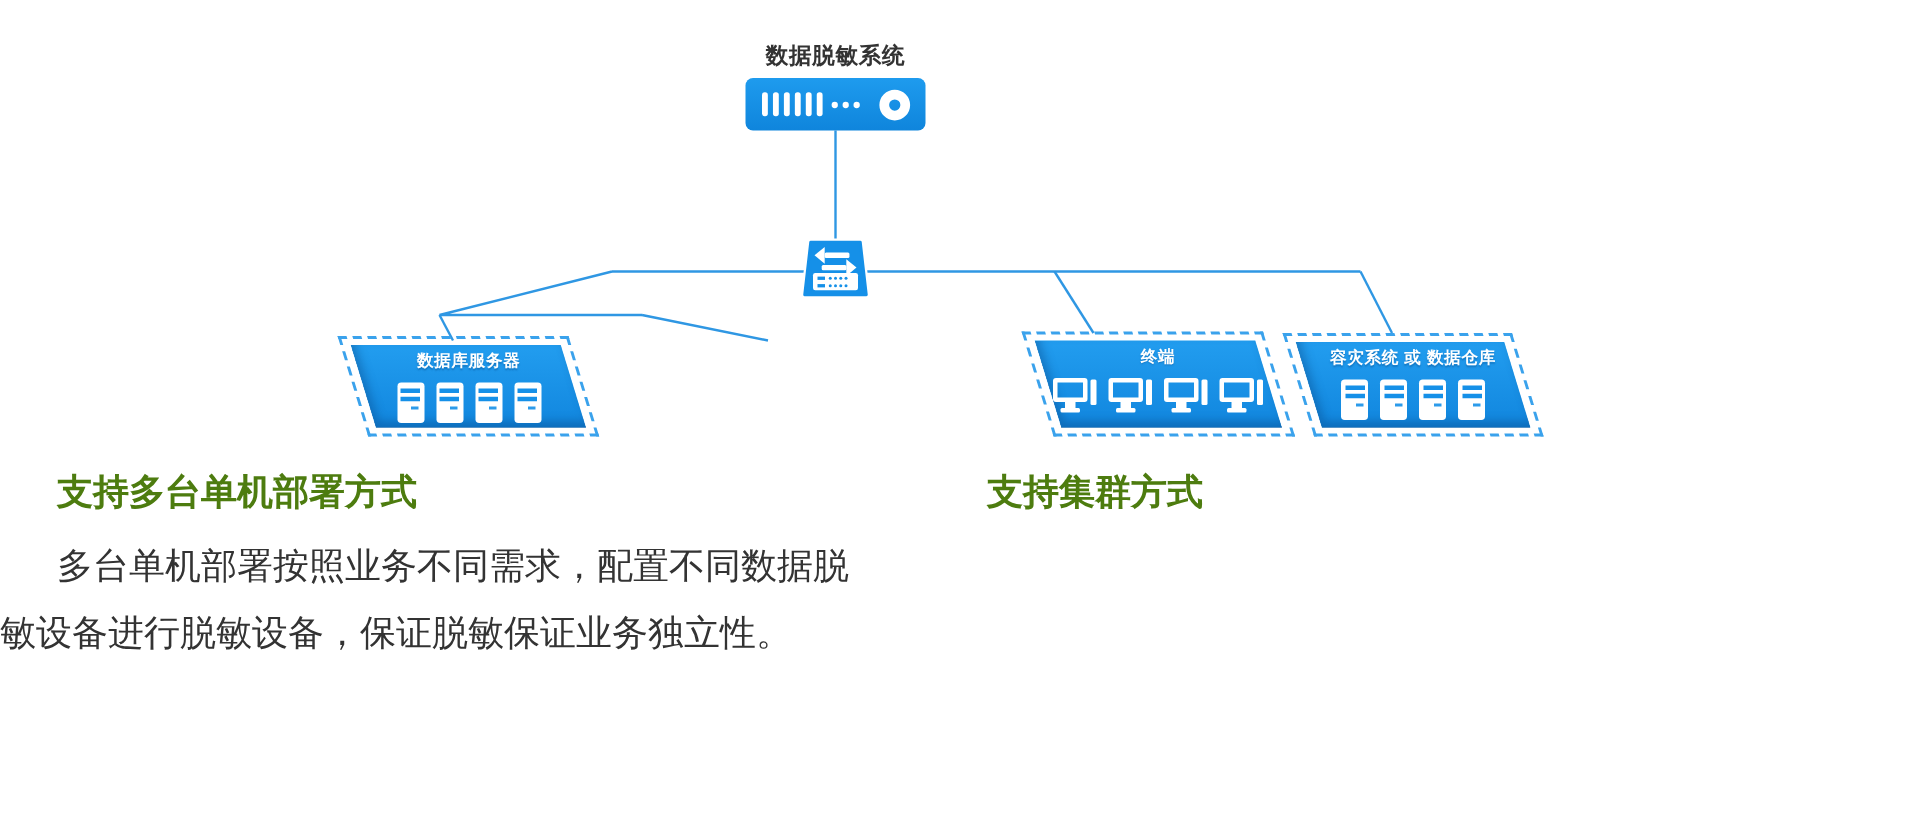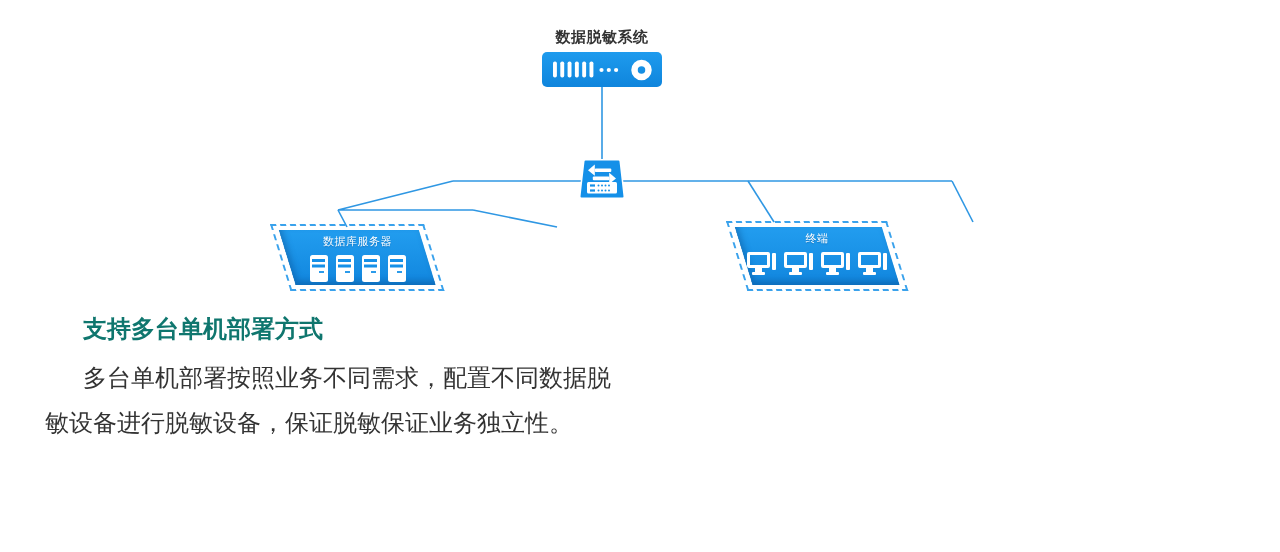--- a/index.html
+++ b/index.html
@@ -1,32 +1,32 @@
 <!DOCTYPE html>
 <html><head>
 <meta charset="utf-8">
 <style>
   html,body{margin:0;padding:0;background:#fff;}
   body{width:1280px;height:552px;overflow:hidden;
        font-family:"Liberation Sans","DejaVu Sans",sans-serif;}
-  .stage{position:relative;width:1014px;height:552px;background:#fff;margin-left:45px;}
+  .stage{position:relative;width:1014px;height:552px;background:#fff;}
   .wires{position:absolute;left:0;top:0;width:1280px;height:552px;}
 
   .root-label{position:absolute;left:477px;top:28px;width:160px;text-align:center;
               font-size:15px;font-weight:600;color:#333;letter-spacing:.5px;}
 
   
   .group{position:absolute;}
   .g-skew{position:absolute;left:0;top:0;right:0;bottom:0;
           border:2px dashed #3AA2EC;transform:skewX(17deg);transform-origin:0 0;}
   .g-fill{position:absolute;left:5px;right:5px;top:4px;bottom:4px;
           background:linear-gradient(180deg,#229DEF 0%,#1186DE 100%);
           box-shadow:inset 3px -4px 6px rgba(8,75,140,.45);}
   .g-content{position:absolute;left:10px;right:-11px;top:0;bottom:0;text-align:center;}
-  .g-title{margin-top:11px;font-size:11px;line-height:13px;font-weight:400;color:#fff;
+  .g-title{margin-top:11px;font-size:11px;line-height:13px;font-weight:700;color:#fff;
            text-shadow:0 1px 1px rgba(0,60,120,.35);letter-spacing:.5px;}
   .g-icons{margin-top:7px;display:flex;justify-content:center;align-items:flex-end;gap:8px;}
 
   
   .ic{display:inline-block;position:relative;}
   .ic.tower{width:18px;height:27px;background:#fff;border-radius:2.5px;}
   .ic.tower::before{content:"";position:absolute;left:2.5px;right:2.5px;top:3.5px;height:3px;
                     background:#1590E8;box-shadow:0 5.5px 0 #1590E8;}
   .ic.tower::after{content:"";position:absolute;right:3.5px;top:16px;width:5px;height:2px;
                    background:#1590E8;opacity:.9;}
@@ -41,21 +41,21 @@
   
   .ic.monitor{width:29px;height:24px;}
   .ic.monitor i{position:absolute;display:block;}
   .m-scr{left:0;top:0;width:17px;height:10px;border:3px solid #fff;border-radius:2px;}
   .m-twr{right:0;top:1px;width:4px;height:17px;background:#fff;border-radius:1px;}
   .m-std{left:8px;top:16px;width:7px;height:4px;background:#fff;}
   .m-bse{left:5px;top:20px;width:13px;height:3px;background:#fff;border-radius:1px;}
 
   
   .txt{position:absolute;}
-  .txt h3{margin:0;font-size:24px;line-height:34px;font-weight:700;color:#0f766e;}
+  .txt h3{margin:0;font-size:24px;line-height:34px;font-weight:700;color:#4d7c0f;}
   .txt p{margin:9px 0 0;font-size:24px;line-height:45px;color:#333;white-space:pre-line;}
   .txt-l h3{padding-left:38px;} .txt-l p{text-indent:38px;}
   .txt-r h3{padding-left:36px;} .txt-r p{text-indent:36px;}
 </style>
 </head>
 <body>
 
 <div class="stage">
 
   <svg class="wires" viewBox="0 0 1280 552">
@@ -161,23 +161,38 @@
         <span class="ic monitor">
             <i class="m-scr"></i>
             <i class="m-twr"></i>
             <i class="m-std"></i>
             <i class="m-bse"></i>
           </span>
       </div>
     </div>
   </div>
 
+  <div class="group" style="left:855px;top:222px;width:153px;height:69px">
+    <div class="g-skew">
+      <div class="g-fill"></div>
+    </div>
+    <div class="g-content">
+      <div class="g-title">容灾系统 或 数据仓库</div>
+      <div class="g-icons">
+        <span class="ic tower"></span>
+        <span class="ic tower"></span>
+        <span class="ic tower"></span>
+        <span class="ic tower"></span>
+      </div>
+    </div>
+  </div>
 
   <section class="txt txt-l" style="left:0;top:312px;width:614px">
     <h3>支持多台单机部署方式</h3>
     <p>多台单机部署按照业务不同需求，配置不同数据脱
 敏设备进行脱敏设备，保证脱敏保证业务独立性。</p>
   </section>
 
   <section class="txt txt-r" style="left:622px;top:312px;width:648px">
+    <h3>支持集群方式</h3>
   </section>
 
 </div>
 
 </body></html>

